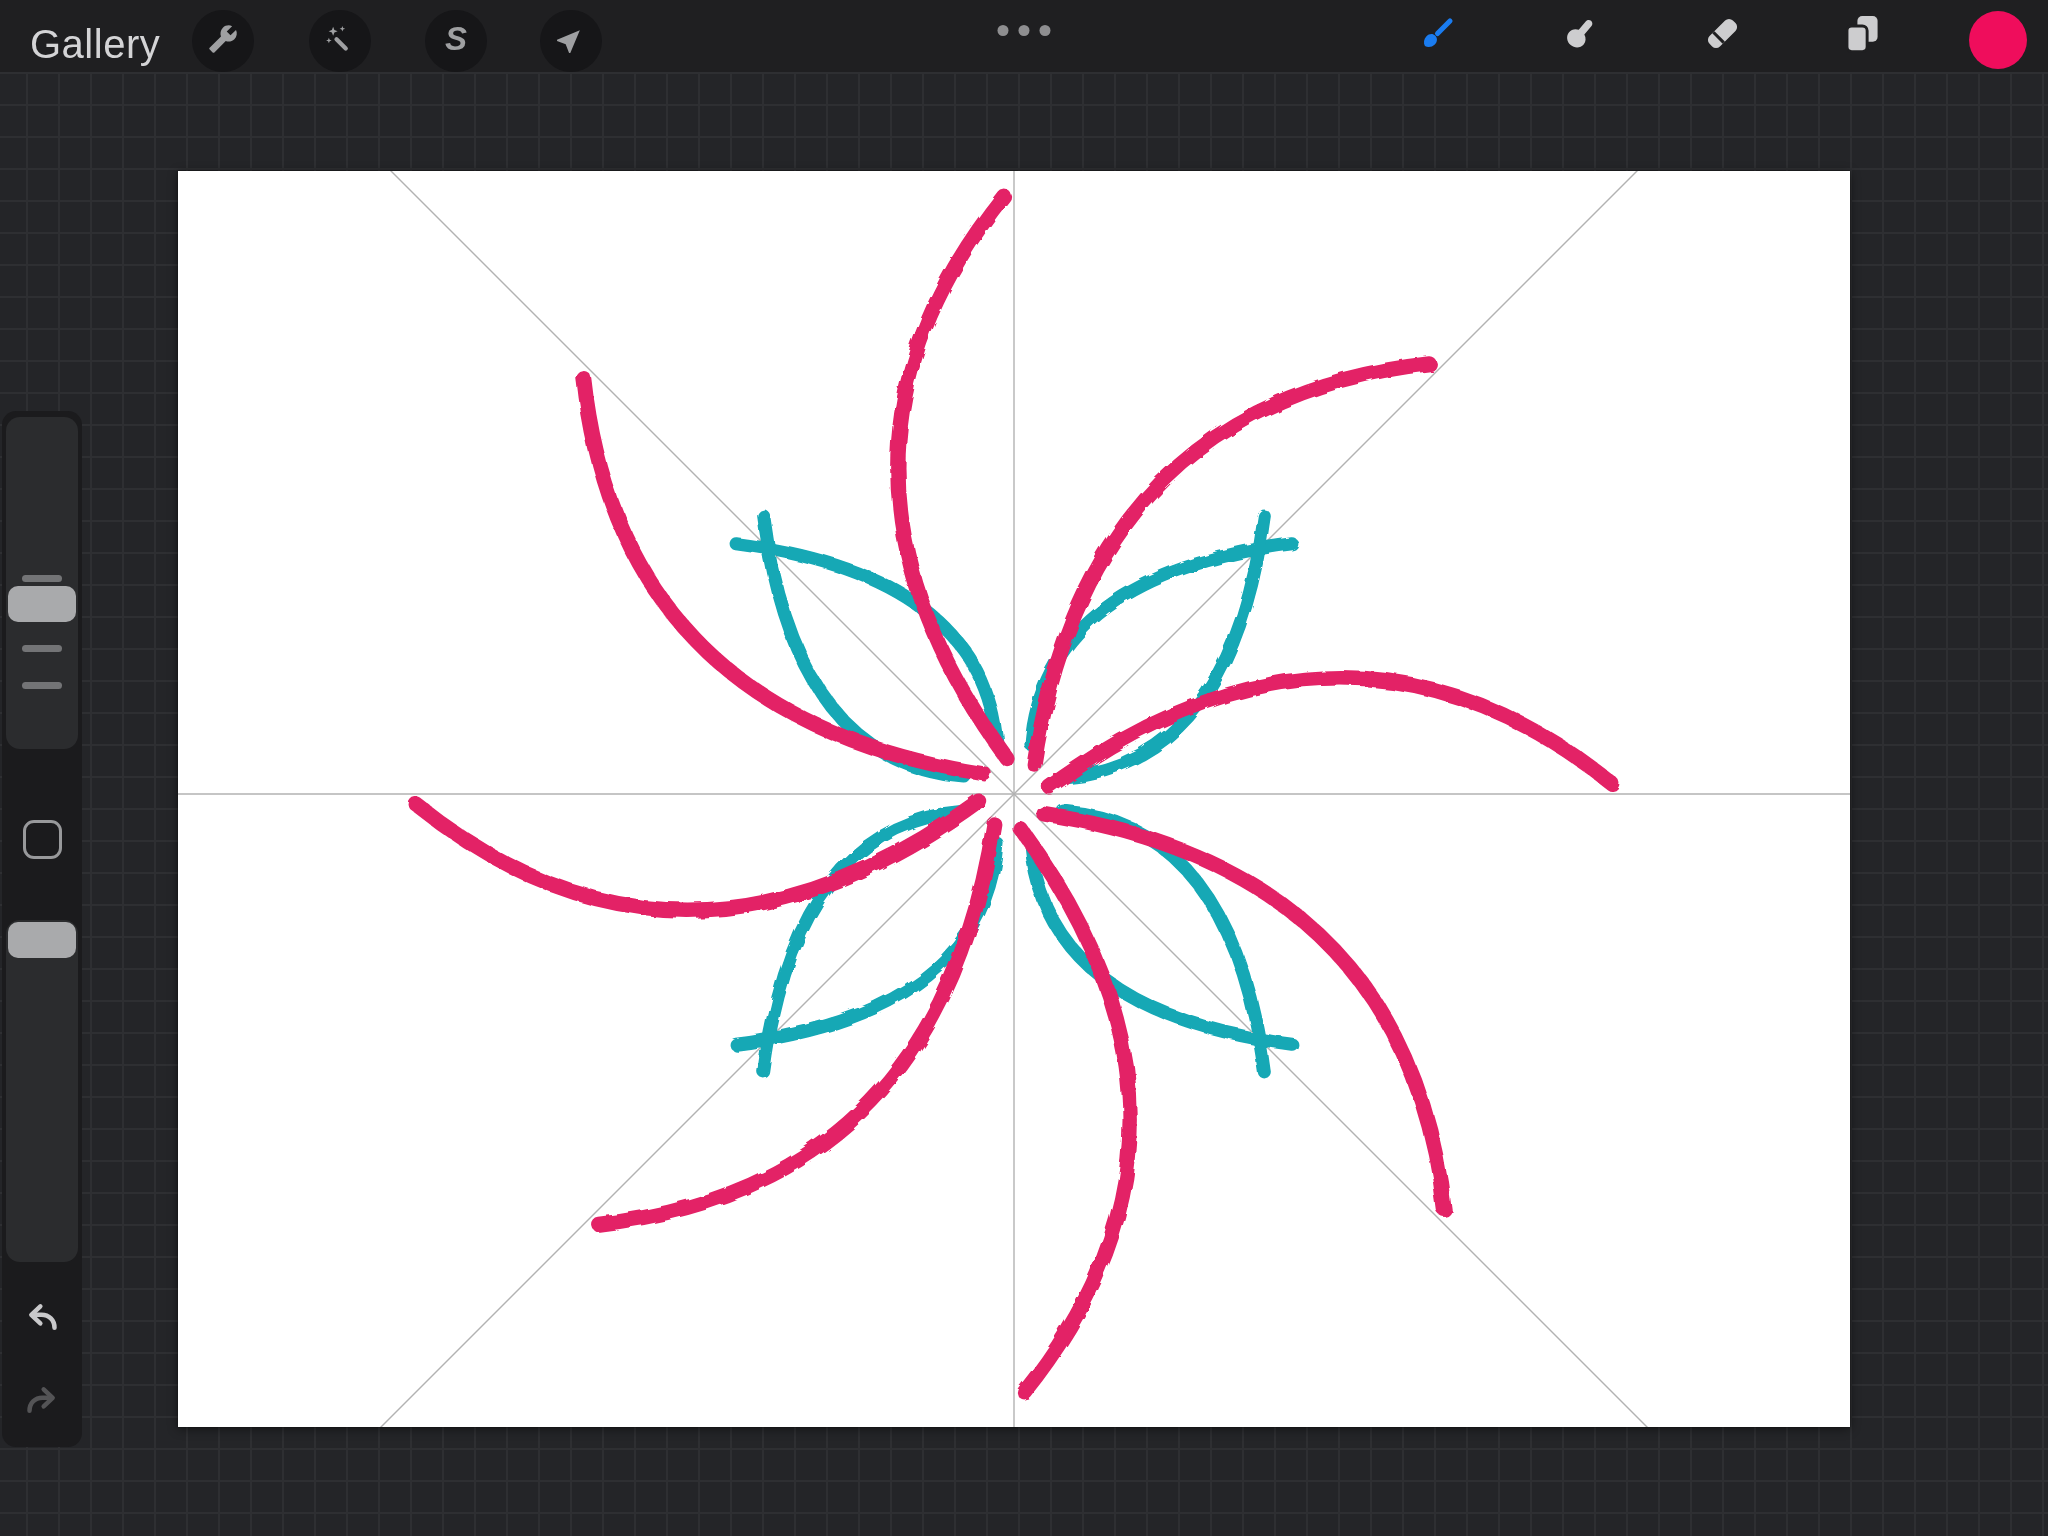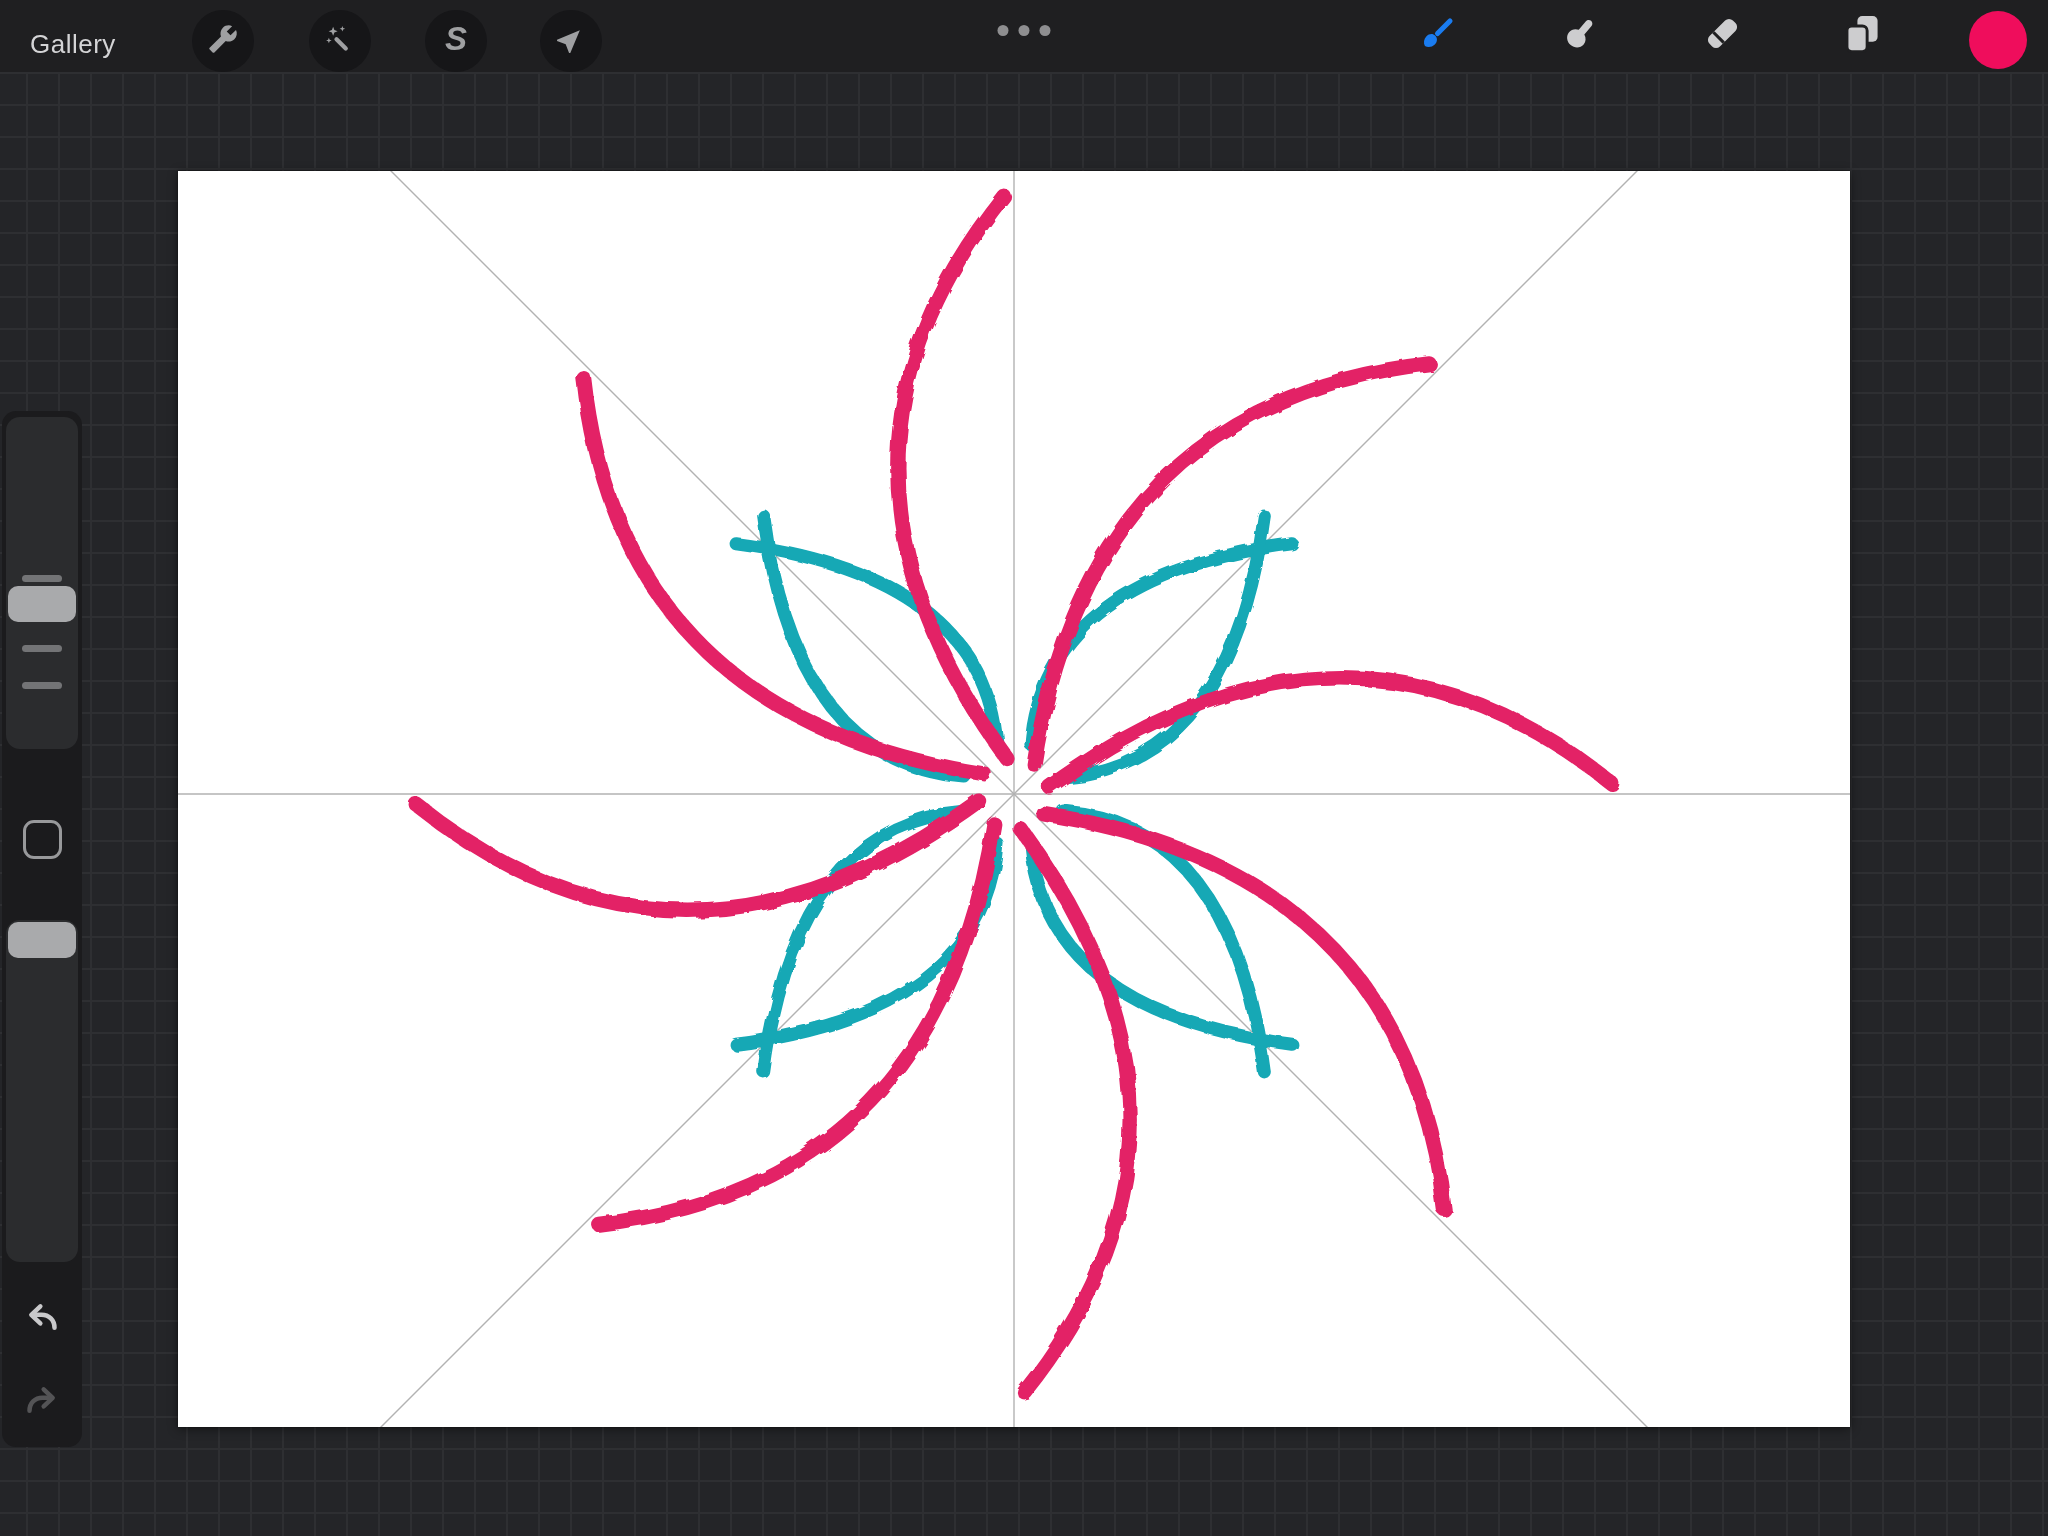--- a/index.html
+++ b/index.html
@@ -5,21 +5,21 @@
   html,body{margin:0;padding:0;background:#242528;}
   .stage{position:relative;width:2048px;height:1536px;overflow:hidden;
     font-family:"Liberation Sans", sans-serif;
     background-color:#242528;
     background-image:linear-gradient(#2e2f32 2px, transparent 2px),
                      linear-gradient(90deg,#2e2f32 2px, transparent 2px);
     background-size:32px 32px;background-position:-6px 8px;}
   
   .topbar{position:absolute;left:0;top:0;width:2048px;height:72px;background:#1f1f21;z-index:30;}
   .gallery{position:absolute;left:30px;top:0;height:89px;display:flex;align-items:center;
-    color:#d4d4d6;font-size:26px;letter-spacing:.5px;cursor:default;}
+    color:#d4d4d6;font-size:40px;letter-spacing:.5px;cursor:default;}
   .circbtn{position:absolute;top:10px;width:62px;height:62px;border-radius:50%;
     background:#161618;display:flex;align-items:center;justify-content:center;color:#9fa0a2;}
   .flatbtn{position:absolute;top:0;width:84px;height:72px;display:flex;align-items:center;
     justify-content:center;color:#cdcdcf;}
   .dots{position:absolute;left:1024px;top:25px;transform:translateX(-50%);display:flex;gap:10px;}
   .dots i{width:11px;height:11px;border-radius:50%;background:#8e8e90;display:block;}
   .swatch{position:absolute;left:1969px;top:11px;width:58px;height:58px;border-radius:50%;}
   .sicon{font-style:italic;font-weight:700;font-size:33px;transform:translateY(-2px);}
   
   .sidebar{position:absolute;left:2px;top:411px;width:80px;height:1036px;background:#1b1b1d;

